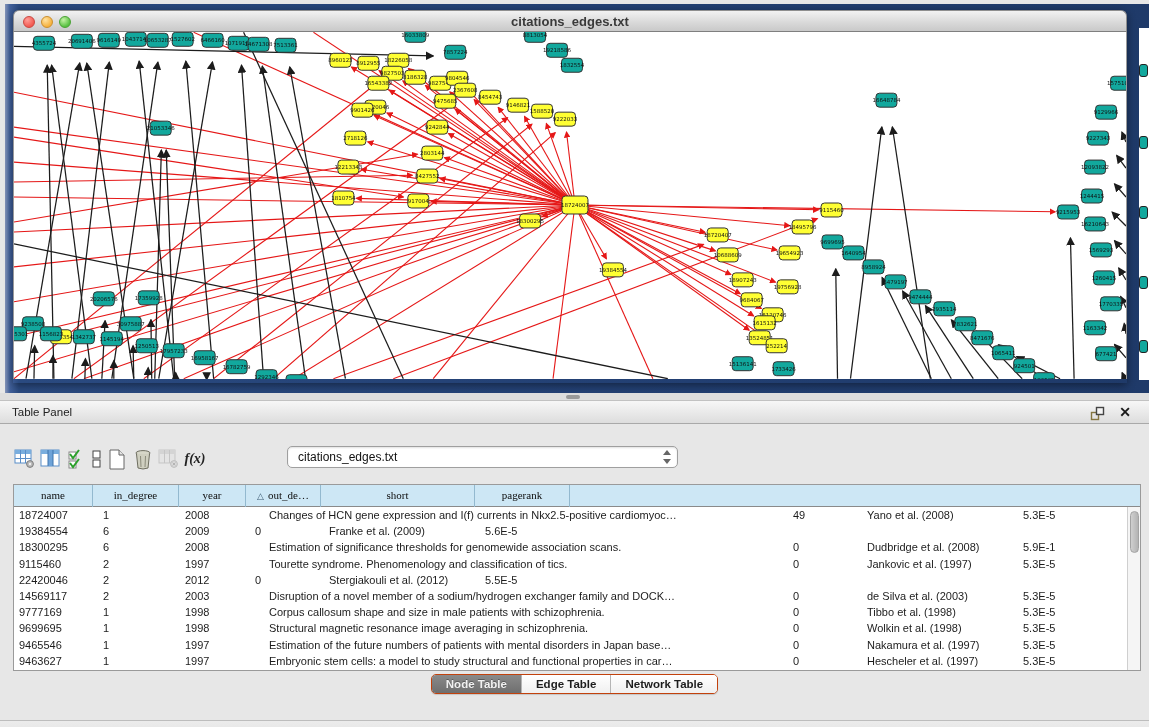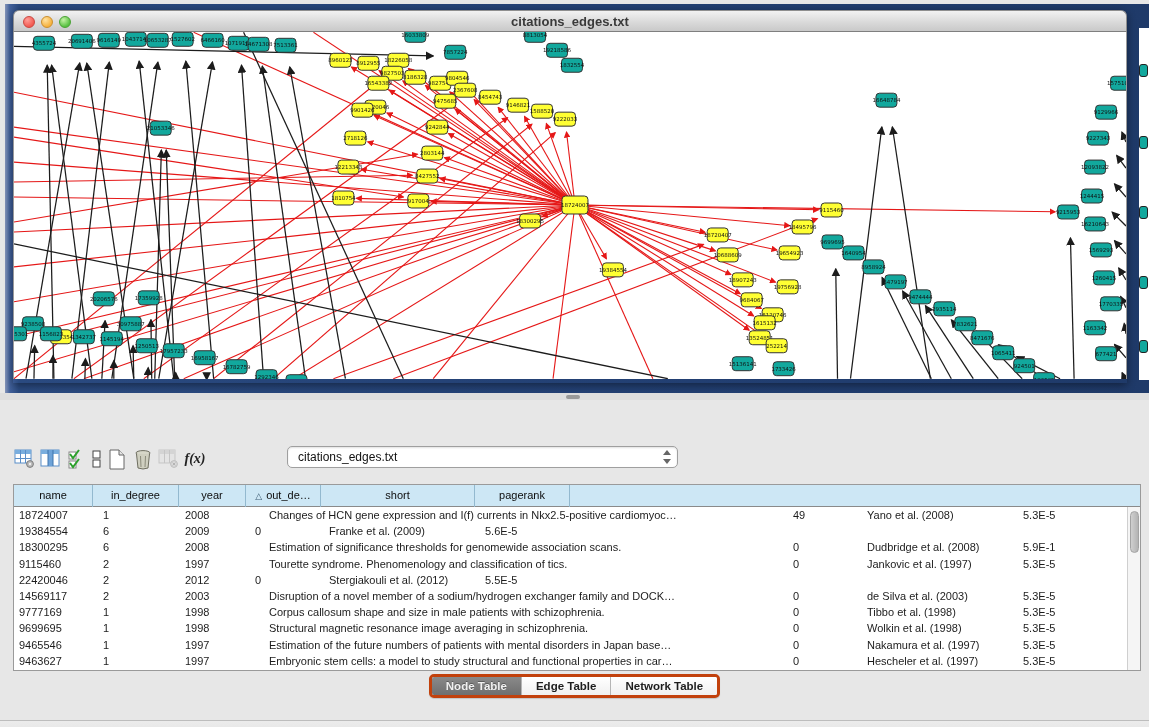--- a/index.html
+++ b/index.html
@@ -49,21 +49,21 @@
   .combo .step { position:absolute; right:4px; top:2px; width:11px; height:16px; }
   .combo .step i { position:absolute; left:1px; width:0; height:0; border-left:4.5px solid transparent;
     border-right:4.5px solid transparent; }
   .combo .step i.up { top:1px; border-bottom:5px solid #666; }
   .combo .step i.dn { bottom:1px; border-top:5px solid #666; }
   .toolbar-wrap { position:absolute; left:0; top:0; }
 
   
   .grid { position:absolute; left:13px; top:484px; width:1128px; height:187px;
     background:#fff; border:1px solid #9a9a9a; }
-  .grid-head { display:flex; height:22px; background:#cde7f5; border-bottom:1px solid #8a8a8a; }
+  .grid-head { display:flex; height:22px; background:#cde7f5; border-bottom:1px solid #8a8a8a;font-family:Liberation Serif, serif; }
   .hcell { height:22px; line-height:21px; text-align:center; font-size:11px; color:#0d0d0d;
     border-right:1px solid #93b9cf; overflow:hidden; white-space:nowrap; cursor:pointer; }
   .hcell .sort { font-size:9px; color:#3e5d74; margin-right:4px; }
   .grid-body { position:absolute; left:0; top:22px; right:13px; bottom:0; overflow:hidden; }
   .row { display:flex; height:16.2px; background:#fff; cursor:default; }
   .cell { font-size:11px; line-height:16px; color:#1c1c1c; white-space:nowrap; overflow:hidden;
     text-overflow:ellipsis; }
   .col-name{width:79px;} .col-in_degree{width:86px;} .col-year{width:67px;}
   .col-title{width:522px;} .col-out_degree{width:75px;} .col-short{width:154px;}
   .col-pagerank{width:95px;} .col-stub{flex:1; border-right:none;}
@@ -71,21 +71,21 @@
   .cell.col-year{padding-left:6px;} .cell.col-title{padding-left:7px;margin-left:16px;}
   .cell.col-out_degree{padding-left:9px;} .cell.col-short{padding-left:8px;}
   .cell.col-pagerank{padding-left:10px;}
   .vscroll { position:absolute; right:0; top:22px; bottom:0; width:13px; background:#f5f5f5;
     border-left:1px solid #cfcfcf; }
   .thumb { position:absolute; left:2px; top:4px; width:9px; height:42px; border-radius:5px;
     background:linear-gradient(90deg,#cfcfcf,#b3b3b3); border:1px solid #a3a3a3; }
 
   
   .tabs { position:absolute; left:0; top:674px; width:1149px; text-align:center; }
-  .seg { display:inline-flex; border:3px solid #c2410c; border-radius:5px; overflow:hidden;
+  .seg { display:inline-flex; border:1px solid #c2410c; border-radius:5px; overflow:hidden;
     background:#fdfdfd; box-shadow:0 1px 1px rgba(0,0,0,.15); }
   .tab { padding:3px 14px; font-size:11.5px; font-weight:bold; color:#1d1d1d;
     border-right:1px solid #b5b5b5; cursor:pointer; background:linear-gradient(180deg,#ffffff,#f0f0f0); }
   .tab:last-child { border-right:none; }
   .tab.active { background:linear-gradient(180deg,#8a8a8a,#6f6f6f); color:#f1f1f1;
     text-shadow:0 -1px 0 rgba(0,0,0,.3); }
 
   
   .statusbar { position:absolute; left:0; top:720px; width:1149px; height:34px;
     background:linear-gradient(180deg,#ececec,#dadada); border-top:1px solid #bdbdbd; }
@@ -623,20 +623,30 @@
       <div class="chip" style="top:178px"></div>
       <div class="chip" style="top:248px"></div>
       <div class="chip" style="top:312px"></div>
     </div>
   </div>
 
   <div class="divider">
     <div class="grip"></div>
   </div>
 
+  <div class="panel-header">
+    <span class="ph-title">Table Panel</span>
+    <span class="float-ic">
+      <svg width="15" height="15">
+          <rect x="1.5" y="6.5" width="7" height="7" fill="none" stroke="#857641" stroke-width="1.4"></rect>
+          <rect x="6.5" y="1.5" width="7" height="7" fill="#f4f4f4" stroke="#444" stroke-width="1.4"></rect>
+        </svg>
+    </span>
+    <span class="close-ic">✕</span>
+  </div>
 
   <div class="toolbar">
     <span class="tool-btn">
       <svg width="22" height="20">
           <rect x="1" y="1" width="16" height="13" fill="#fff" stroke="#5b8fc9"></rect>
           <rect x="1" y="1" width="16" height="4" fill="#7aaede"></rect>
           <line x1="6.5" y1="1" x2="6.5" y2="14" stroke="#5b8fc9"></line>
           <line x1="11.5" y1="1" x2="11.5" y2="14" stroke="#5b8fc9"></line>
           <line x1="1" y1="9.5" x2="17" y2="9.5" stroke="#5b8fc9"></line>
           <circle cx="16" cy="15" r="3.4" fill="#b9b9b9" stroke="#7c7c7c"></circle>

